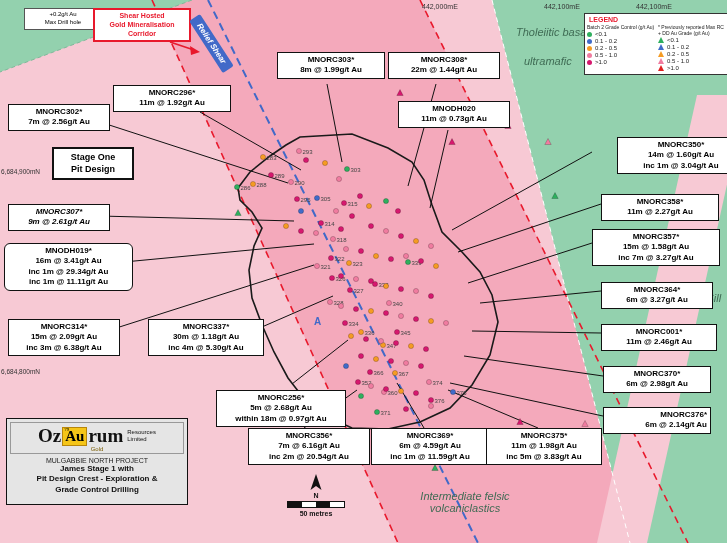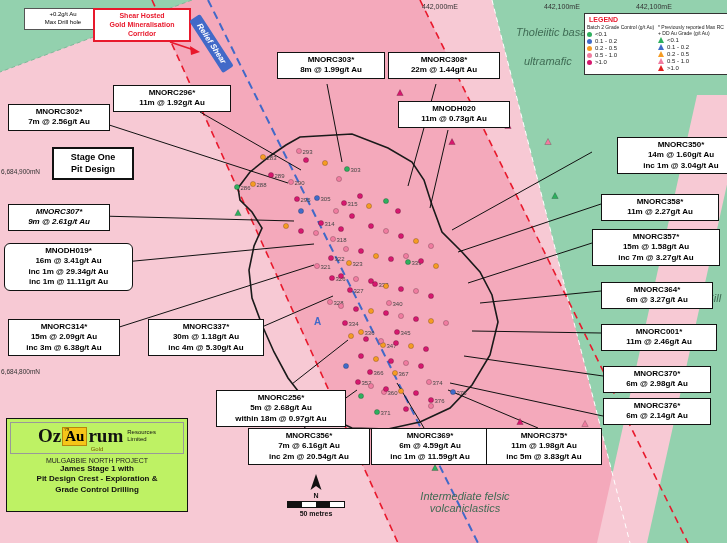--- a/index.html
+++ b/index.html
@@ -32,22 +32,22 @@
   .legend-cols{display:flex;gap:3px;}
   .legend-col{flex:1;}
   .legend-header{font-size:5px;line-height:1.2;color:#222;margin-bottom:1px;}
   .lg-row{display:flex;align-items:center;gap:3px;font-size:6px;color:#222;margin:1px 0;}
   .sw-dot{width:5px;height:5px;border-radius:50%;display:inline-block;}
   .sw-tri{width:0;height:0;border-left:3.5px solid transparent;border-right:3.5px solid transparent;
     border-bottom:6px solid #000;display:inline-block;}
 
   .geol{position:absolute;font-style:italic;font-size:11px;color:#3f6b54;z-index:4;text-align:center;}
 
-  .titleblock{position:absolute;left:6px;top:418px;width:180px;background:#bef264;border:1.5px solid #111;z-index:8;
-    text-align:center;padding-bottom:16px;}
+  .titleblock{position:absolute;left:6px;top:418px;width:180px;background:#e5e5e5;border:1.5px solid #111;z-index:8;
+    text-align:center;padding-bottom:9px;}
   .logo-area{border:1px solid #999;margin:3px;padding:2px 2px 1px 2px;}
   .logo-row{display:flex;align-items:center;justify-content:center;gap:1px;}
   .logo-oz{font-size:19px;font-weight:bold;color:#111;font-family:"Liberation Serif", serif;}
   .au-box{background:#f5c518;border:1px solid #b8860b;font-weight:bold;font-size:15px;padding:0 2px;position:relative;
     font-family:"Liberation Serif", serif;}
   .au-num{position:absolute;top:-1px;left:1px;font-size:5px;font-weight:normal;}
   .res-lim{font-size:6px;text-align:left;line-height:1.1;margin-left:3px;color:#111;}
   .logo-gold{font-size:6px;color:#7a5c00;margin-top:-1px;}
   .proj-line1{font-size:7px;color:#222;margin-top:2px;}
   .proj-bold{font-size:8px;font-weight:bold;color:#111;line-height:1.3;}
@@ -358,21 +358,21 @@
       <div>6m @ 3.27g/t Au</div>
     </div>
   <div class="callout" style="left:601px;top:324px;width:108px;">
       <div class="c-name">MNORC001*</div>
       <div>11m @ 2.46g/t Au</div>
     </div>
   <div class="callout" style="left:603px;top:366px;width:100px;">
       <div class="c-name">MNORC370*</div>
       <div>6m @ 2.98g/t Au</div>
     </div>
-  <div class="callout" style="left:603px;top:398px;width:100px;">
+  <div class="callout" style="left:603px;top:407px;width:100px;text-align:right;">
       <div class="c-name">MNORC376*</div>
       <div>6m @ 2.14g/t Au</div>
     </div>
 
   <div class="legend">
     <div class="legend-title">LEGEND</div>
     <div class="legend-cols">
       <div class="legend-col">
         <div class="legend-header">Batch 2 Grade Control (g/t Au)</div>
         <div id="legend-dots">

